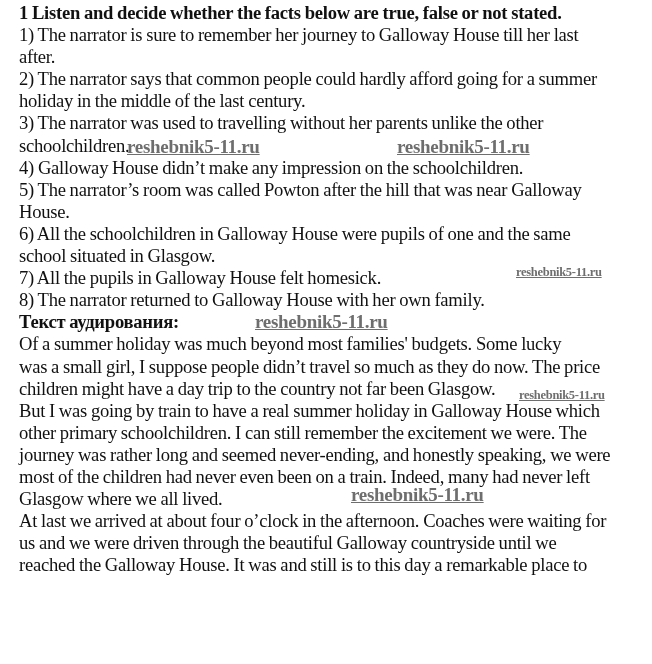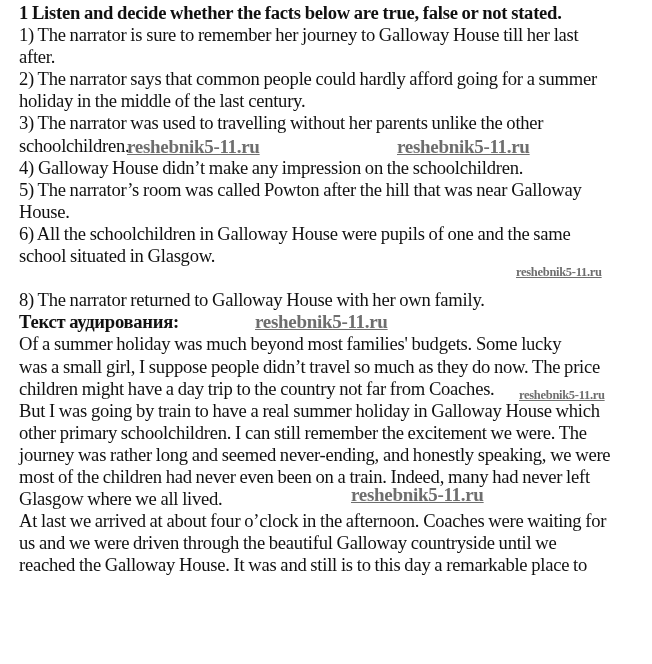--- a/index.html
+++ b/index.html
@@ -43,34 +43,35 @@
 
   <div class="line">4) Galloway House didn’t make any impression on the schoolchildren.</div>
 
   <div class="line">5) The narrator’s room was called Powton after the hill that was near Galloway</div>
   <div class="line">House.</div>
 
   <div class="line">6) All the schoolchildren in Galloway House were pupils of one and the same</div>
   <div class="line">school situated in Glasgow.</div>
 
   <div class="line">
+    <span>7) All the pupils in Galloway House felt homesick.</span>
     <span class="wm wm-sm" style="left:497px; top:-6px;">reshebnik5-11.ru</span>
   </div>
 
   <div class="line">8) The narrator returned to Galloway House with her own family.</div>
 
   <div class="line">
     <span class="bold">Текст аудирования:</span>
     <span class="wm wm-lg" style="left:236px; top:0px;">reshebnik5-11.ru</span>
   </div>
 
   <div class="line">Of a summer holiday was much beyond most families' budgets. Some lucky</div>
   <div class="line">was a small girl, I suppose people didn’t travel so much as they do now. The price</div>
   <div class="line">
-    <span>children might have a day trip to the country not far from Coaches.</span>
+    <span>children might have a day trip to the country not far been Glasgow.</span>
     <span class="wm wm-sm" style="left:500px; top:6px;">reshebnik5-11.ru</span>
   </div>
   <div class="line">But I was going by train to have a real summer holiday in Galloway House which</div>
   <div class="line">other primary schoolchildren. I can still remember the excitement we were. The</div>
   <div class="line">journey was rather long and seemed never-ending, and honestly speaking, we were</div>
   <div class="line">most of the children had never even been on a train. Indeed, many had never left</div>
   <div class="line">
     <span>Glasgow where we all lived.</span>
     <span class="wm wm-lg" style="left:332px; top:-4px;">reshebnik5-11.ru</span>
   </div>

